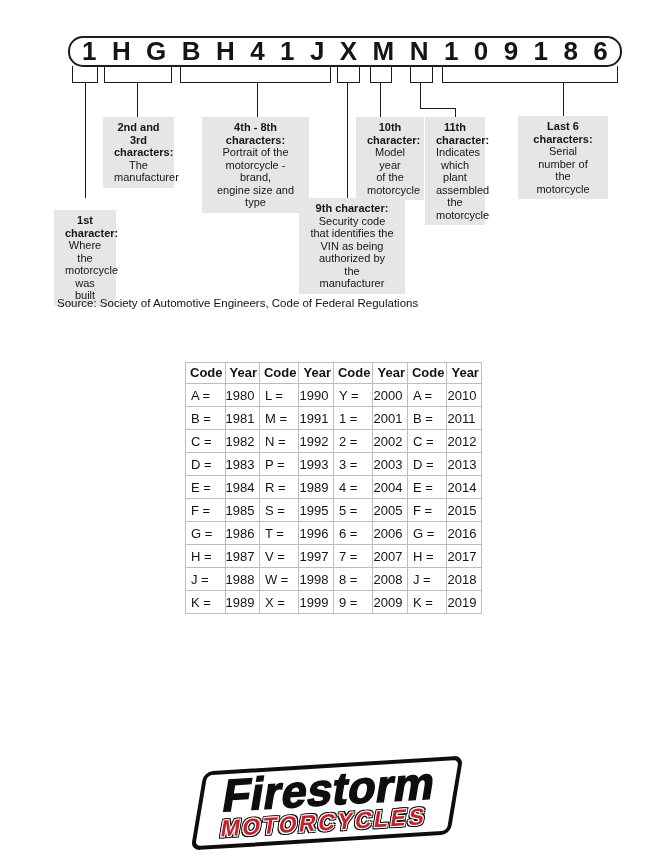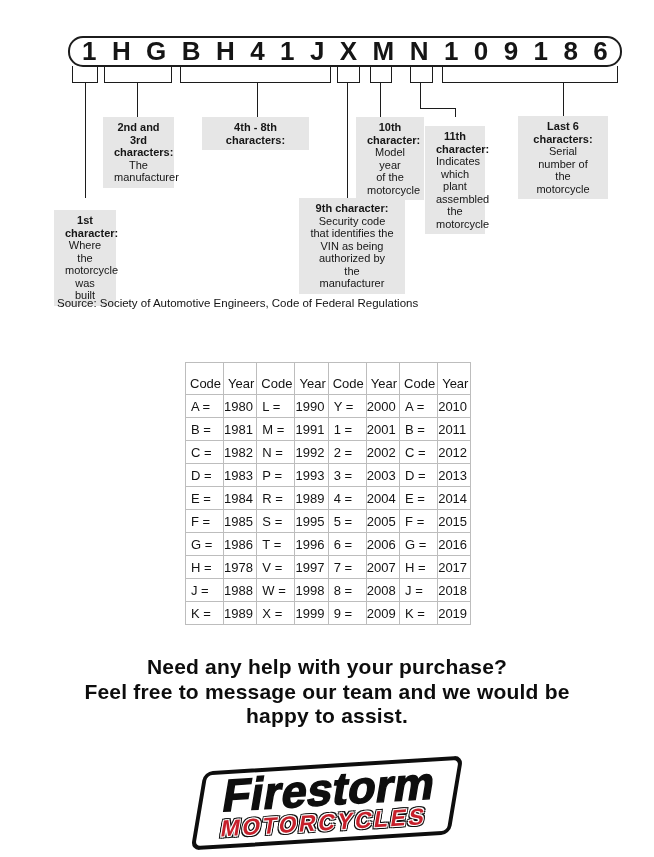--- a/index.html
+++ b/index.html
@@ -44,31 +44,31 @@
   
   .gbox { position:absolute; background:#e6e6e6; text-align:center;
           font-size:11px; line-height:12.5px; padding:4px 11px; color:#161616; }
   .gbox .box-title { display:block; font-weight:bold; white-space:pre-line; }
   .gbox .box-body  { display:block; white-space:pre-line; }
   .p-char1   { left:54px;  top:198px; width:62px;margin-top:12px; }
   .p-char23  { left:103px; top:117px; width:71px; }
   .p-char48  { left:202px; top:117px; width:107px; }
   .p-char9   { left:299px; top:198px; width:106px; }
   .p-char10  { left:356px; top:117px; width:68px; }
-  .p-char11  { left:425px; top:126px; width:60px; }
+  .p-char11  { left:425px; top:117px; width:60px; }
   .p-last6   { left:518px; top:116px; width:90px; }
 
   
   .source-note { position:absolute; left:57px; top:297px; font-size:11.5px; color:#131313; }
 
   
   .year-table { position:absolute; left:185px; top:362px; border-collapse:collapse;
                 font-size:13px; color:#131313; }
   .year-table th, .year-table td { border:1px solid #bdbdbd; background:#fff; }
-  .year-table th { font-weight:normal; text-align:left; padding:13px 2px 3px 4px; }
+  .year-table th { font-weight:bold; text-align:left; padding:2px 2px 3px 4px; }
   .year-table th.code { width:38px; }
   .year-table th.year { width:33px; }
   .year-table td { height:23px; }
   .year-table td.code { text-align:left;  padding-left:5px; width:38px; }
   .year-table td.year { padding-right:3px; width:33px; }
 
   
   .help-text { position:absolute; left:0; right:0; top:655px; text-align:center;
                font-size:21px; font-weight:bold; line-height:24.5px;
                white-space:pre-line; color:#0d0d0d; letter-spacing:0.2px; }
@@ -139,20 +139,23 @@
   </div>
   <div class="gbox p-char23">
     <span class="box-title">2nd and 3rd
 characters:</span>
     <span class="box-body">The
 manufacturer</span>
   </div>
   <div class="gbox p-char48">
     <span class="box-title">4th - 8th
 characters:</span>
+    <span class="box-body">Portrait of the
+motorcycle - brand,
+engine size and type</span>
   </div>
   <div class="gbox p-char9">
     <span class="box-title">9th character:</span>
     <span class="box-body">Security code
 that identifies the
 VIN as being
 authorized by the
 manufacturer</span>
   </div>
   <div class="gbox p-char10">
@@ -259,21 +262,21 @@
           <td class="year">1986</td>
           <td class="code">T =</td>
           <td class="year">1996</td>
           <td class="code">6 =</td>
           <td class="year">2006</td>
           <td class="code">G =</td>
           <td class="year">2016</td>
         </tr>
         <tr>
           <td class="code">H =</td>
-          <td class="year">1978</td>
+          <td class="year">1987</td>
           <td class="code">V =</td>
           <td class="year">1997</td>
           <td class="code">7 =</td>
           <td class="year">2007</td>
           <td class="code">H =</td>
           <td class="year">2017</td>
         </tr>
         <tr>
           <td class="code">J =</td>
           <td class="year">1988</td>
@@ -290,23 +293,20 @@
           <td class="code">X =</td>
           <td class="year">1999</td>
           <td class="code">9 =</td>
           <td class="year">2009</td>
           <td class="code">K =</td>
           <td class="year">2019</td>
         </tr>
       </tbody>
   </table>
 
-  <div class="help-text">Need any help with your purchase?
-Feel free to message our team and we would be
-happy to assist.</div>
 
   <div class="logo-wrap">
     <div class="logo-sticker">
       <div class="logo-brand">Firestorm</div>
       <div class="logo-sub" style="color: rgb(198, 32, 43);">MOTORCYCLES</div>
     </div>
   </div>
 
 </div>
 

